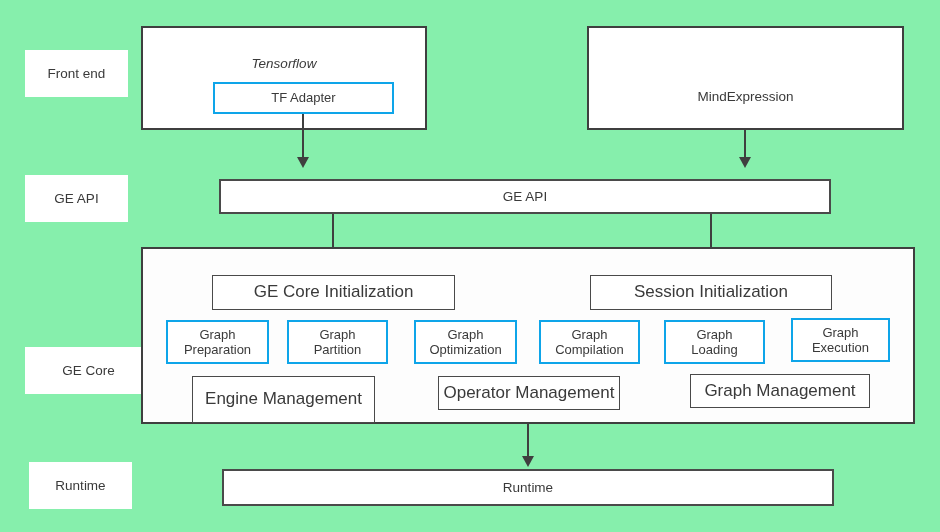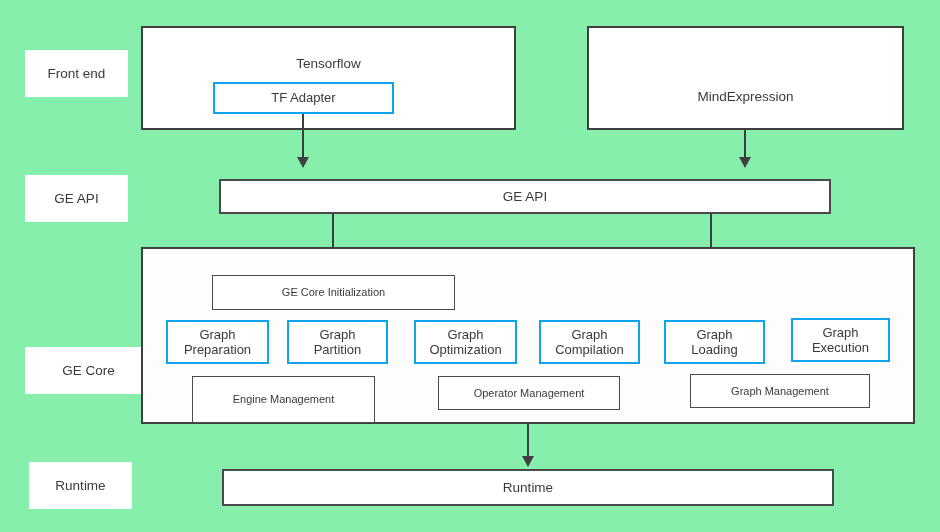--- a/index.html
+++ b/index.html
@@ -41,21 +41,21 @@
     margin-top: 28px;
     font-size: 13.5px;
     color: #3a3a3a;
   }
   .plain-box {
     border: 2px solid #0ea5e9;
     font-size: 13px;
   }
   .thin-box {
     border: 1.6px solid #4a4a4a;
-    font-size: 11px;
+    font-size: 17px;
   }
   .bar {
     border: 2px solid #4a4a4a;
     font-size: 13.5px;
   }
   .core-panel {
     position: absolute;
     box-sizing: border-box;
     background: #fdfdfd;
     border: 2px solid #3f3f3f;
@@ -81,21 +81,21 @@
 <div id="canvas">
 
   <div class="box stage-label" style="left:25px;  top:50px;  width:103px; height:47px;">Front end</div>
 
   <div class="box stage-label" style="left:25px;  top:175px; width:103px; height:47px;">GE API</div>
 
   <div class="box stage-label" style="left:25px;  top:323px; width:127px; height:47px;margin-top:24px;">GE Core</div>
 
   <div class="box stage-label" style="left:29px;  top:462px; width:103px; height:47px;">Runtime</div>
 
-  <div class="box outer" style="left:141px; top:26px; width:375px; height:104px;">
+  <div class="box outer" style="left:141px; top:26px; width:286px; height:104px;font-style:italic;">
     <span class="outer-title">Tensorflow</span>
   </div>
 
   <div class="box plain-box" style="left:213px; top:82px; width:181px; height:32px;">TF Adapter</div>
 
   <div class="box outer" style="left:587px; top:26px; width:317px; height:104px;align-items:center;">
     <span class="outer-title" style="margin-top:38px;">MindExpression</span>
   </div>
 
   <div class="vline" style="left:302px; top:114px; height:45px;"></div>
@@ -109,20 +109,21 @@
   <div class="vline" style="left:332px; top:214px; height:48px;"></div>
   <div class="arrowhead" style="left:327px; top:260px;"></div>
 
   <div class="vline" style="left:710px; top:214px; height:48px;"></div>
   <div class="arrowhead" style="left:705px; top:260px;"></div>
 
   <div class="core-panel" style="left:141px; top:247px; width:774px; height:177px;"></div>
 
   <div class="box thin-box" style="left:212px; top:275px; width:243px; height:35px;">GE Core Initialization</div>
 
+  <div class="box thin-box" style="left:590px; top:275px; width:242px; height:35px;">Session Initialization</div>
 
   <div class="box plain-box" style="left:166px; top:320px; width:103px; height:44px;">Graph
 Preparation</div>
 
   <div class="box plain-box" style="left:287px; top:320px; width:101px; height:44px;">Graph
 Partition</div>
 
   <div class="box plain-box" style="left:414px; top:320px; width:103px; height:44px;">Graph
 Optimization</div>
 

